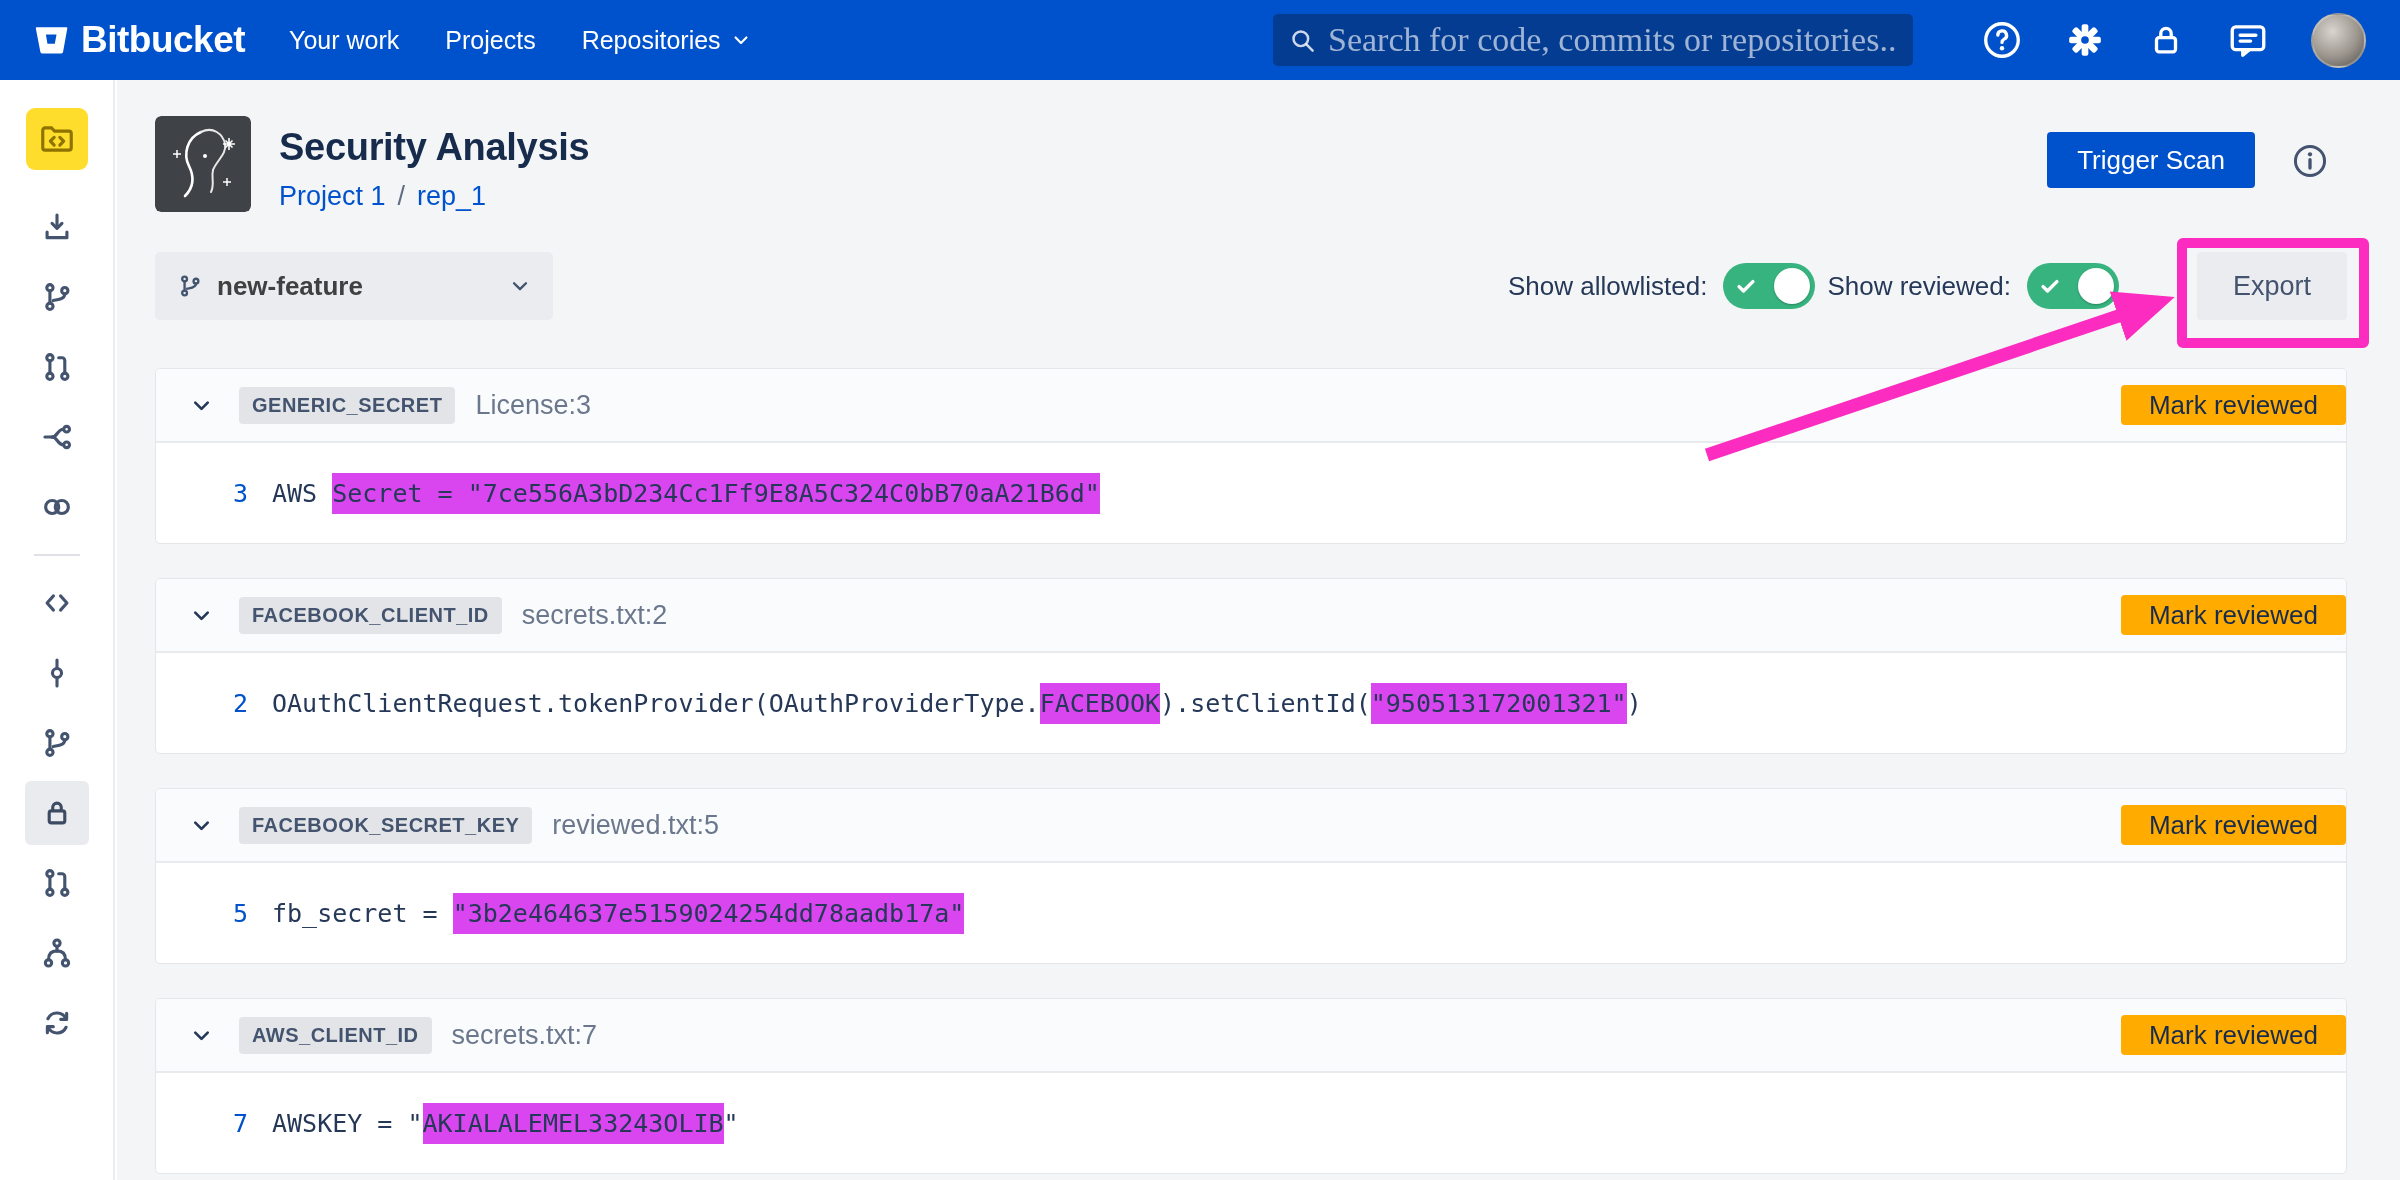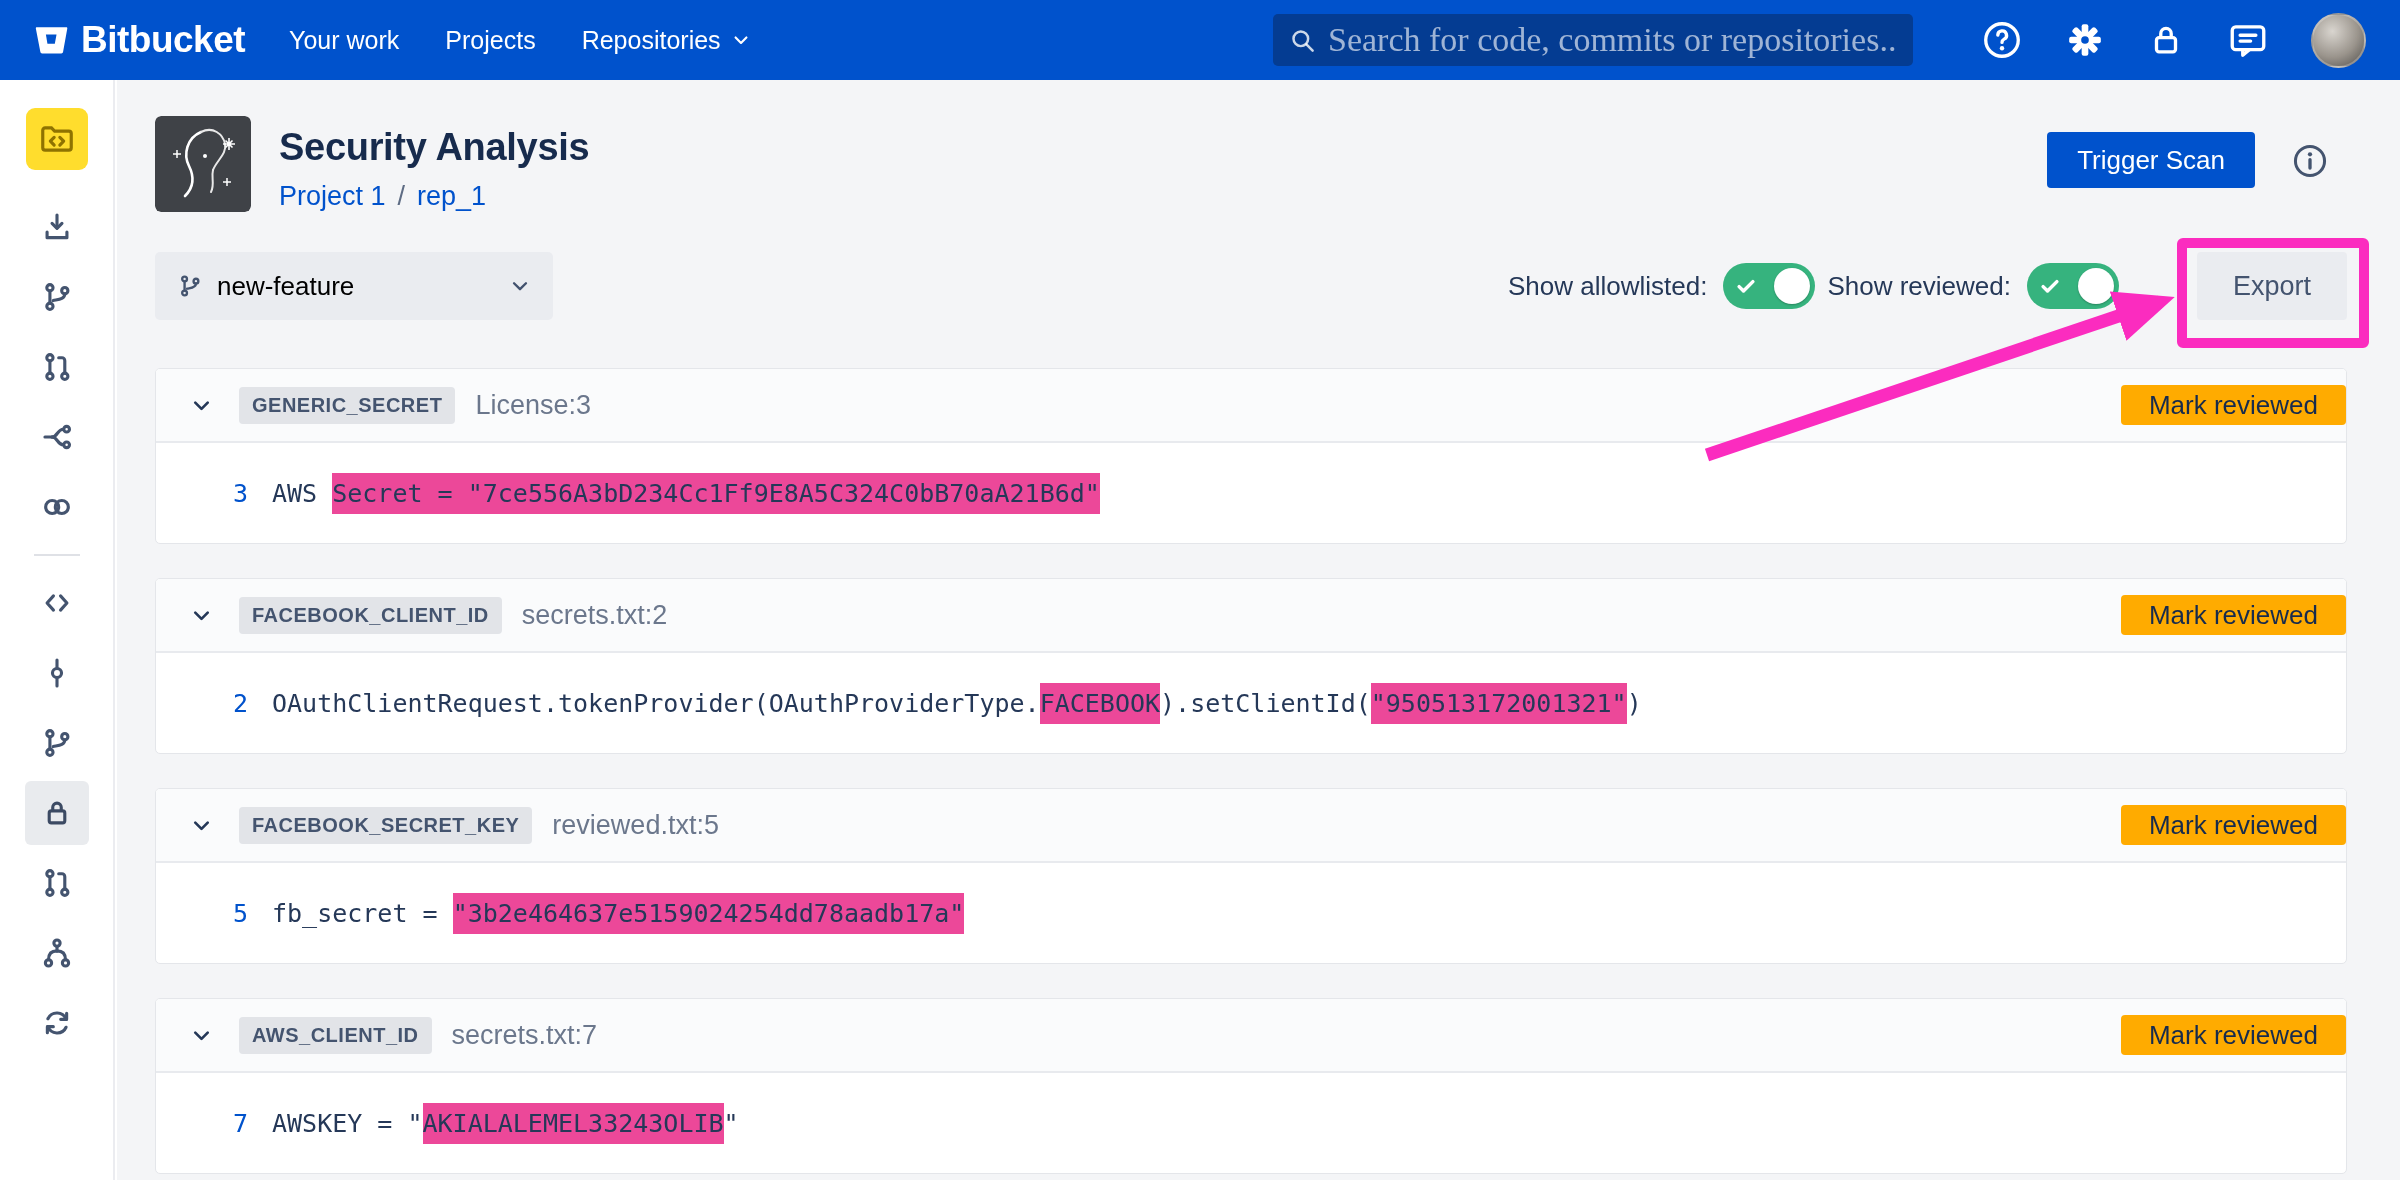--- a/index.html
+++ b/index.html
@@ -91,21 +91,21 @@
 
   
   .filter-row { margin-top: 40px; display:flex; align-items:center; width: 2192px; }
   .select {
     width: 398px; height: 68px; border-radius: 5px;
     background: #EAECF0;
     display:flex; align-items:center; gap: 14px;
     padding: 0 22px; cursor:pointer;
   }
   .select + .select { margin-left: 14px; }
-  .select .lbl { flex:1; font-size: 26px; color:#000000; font-weight:400; }
+  .select .lbl { flex:1; font-size: 26px; color:#404040; font-weight:700; }
   .select.placeholder .lbl { color:#7A869A; font-weight:400; }
   .filter-right { margin-left:auto; display:flex; align-items:center; }
   .toggle-label { font-size: 26px; color:#253858; margin-right: 16px; white-space:nowrap; }
   .toggle {
     position:relative; width: 92px; height: 46px; border-radius: 23px;
     background: #36B37E; cursor:pointer; flex:0 0 auto;
   }
   .toggle .check { position:absolute; left: 13px; top: 13px; }
   .toggle .knob {
     position:absolute; right:5px; top:5px; width:36px; height:36px;
@@ -151,21 +151,21 @@
     font-size: 26px; font-weight:500; color:#172B4D;
     font-family:"Liberation Sans",sans-serif; cursor:pointer;
   }
   .card-body {
     height: 100px; display:flex; align-items:center;
     font-family: "DejaVu Sans Mono", monospace; font-size: 25px; color:#253858;
     padding-left: 40px;
   }
   .lineno { width: 52px; text-align:right; color:#0052CC; margin-right: 24px; flex:0 0 auto; }
   .codeline { white-space: pre; }
-  .codeline .hl { background:#ec4899; padding: 6px 0; }
+  .codeline .hl { background:#d946ef; padding: 6px 0; }
 
   
   .annot-arrow { position:absolute; left:1660px; top:270px; pointer-events:none; z-index: 50; }
 </style>
 </head>
 <body>
 
 <div id="app">
 
   <header class="navbar">

